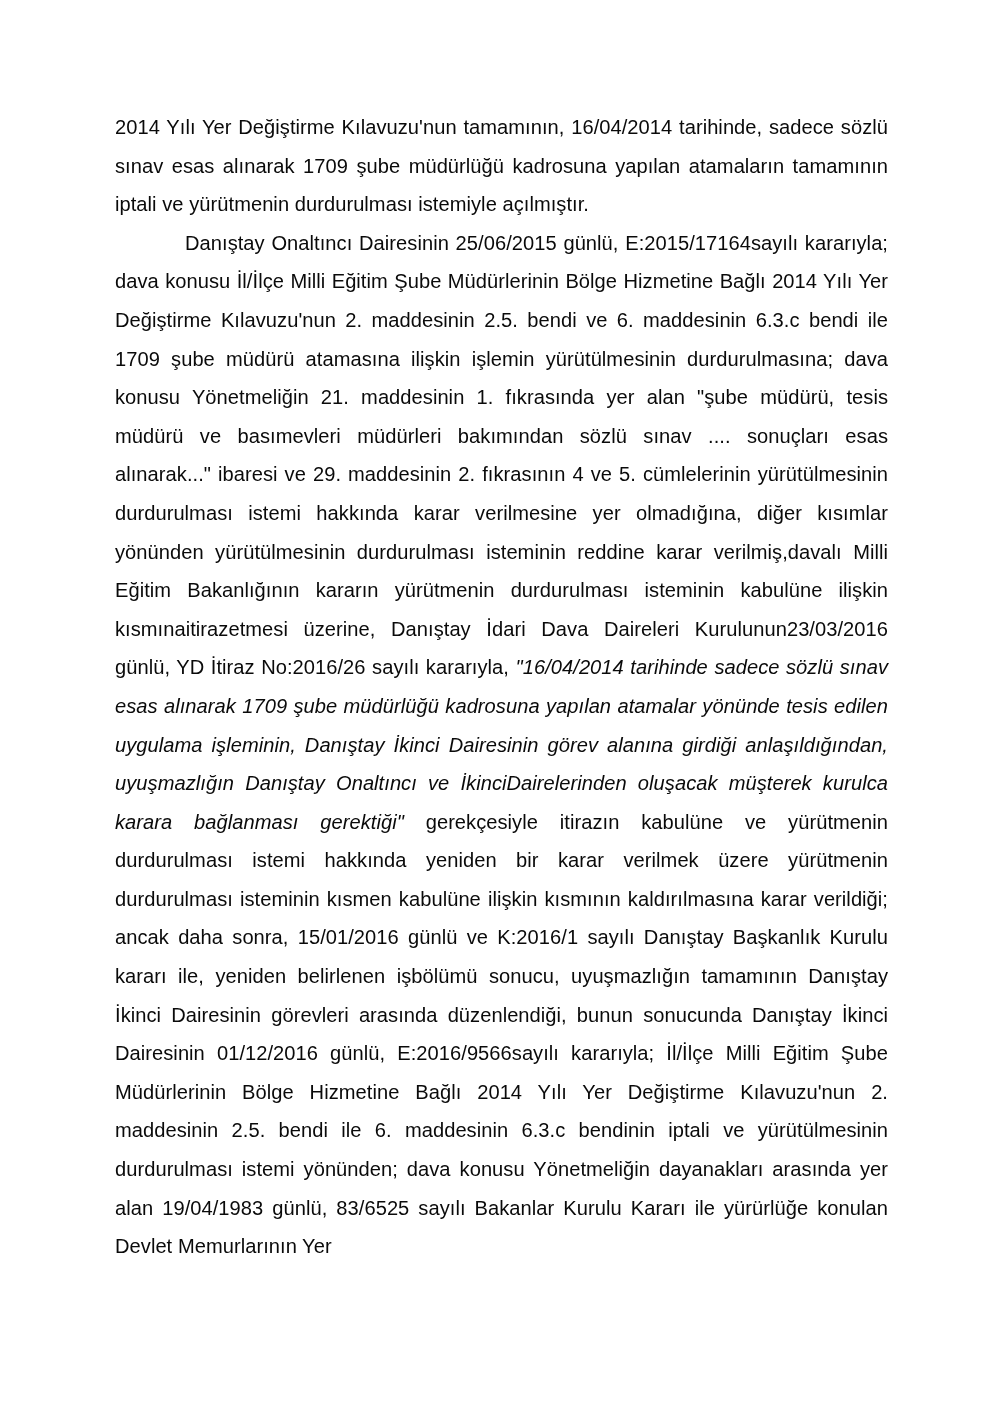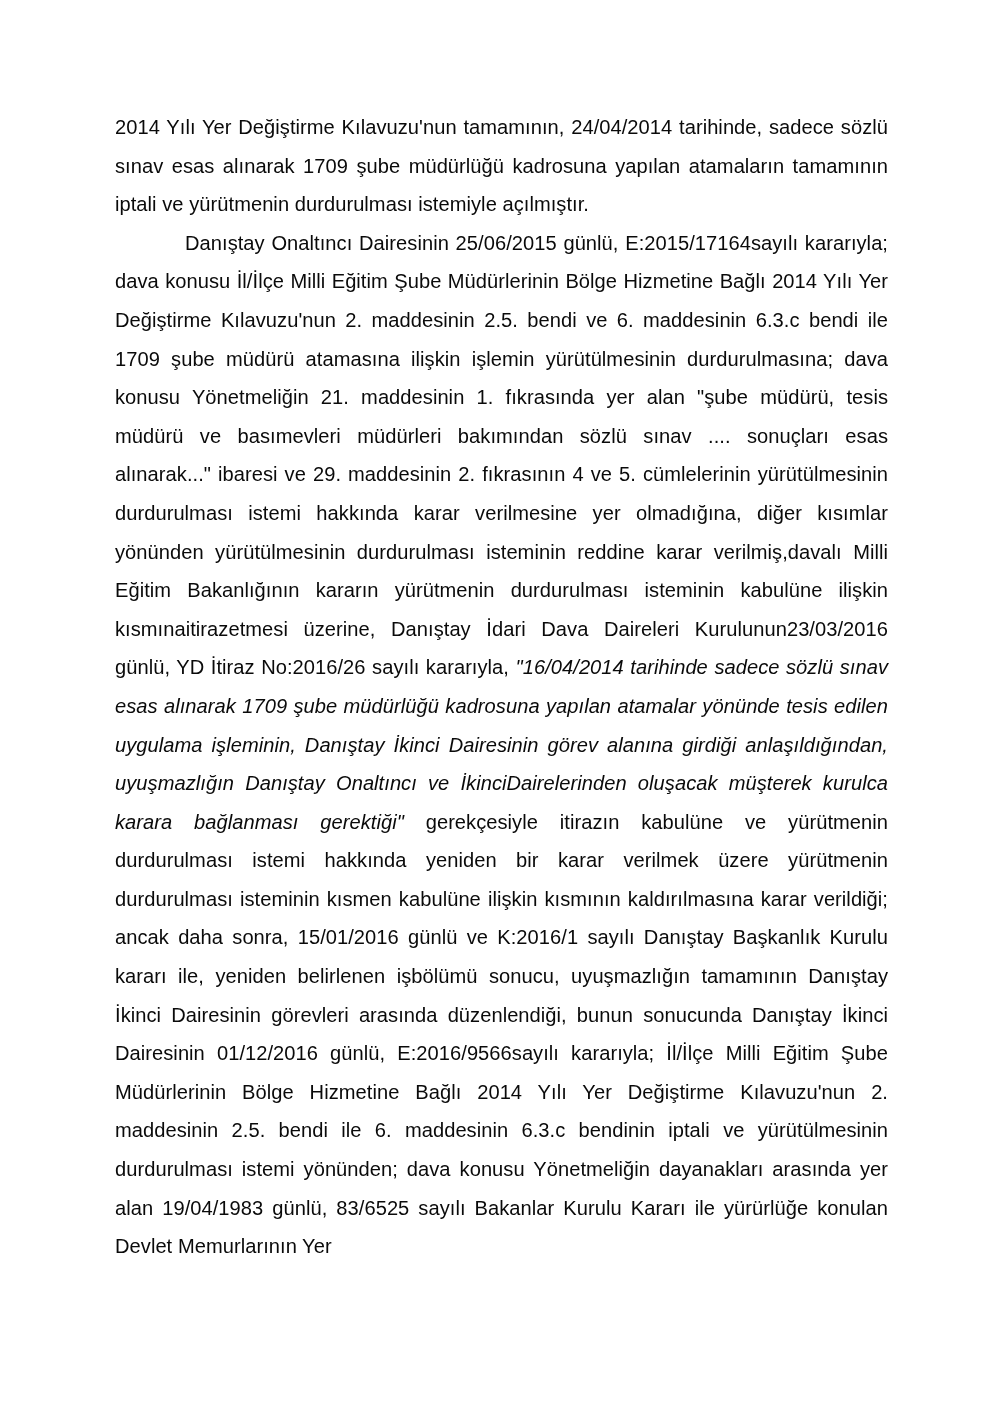--- a/index.html
+++ b/index.html
@@ -43,18 +43,18 @@
   .it {
     font-style: italic;
   }
 </style>
 </head>
 <body>
 
 <div class="page">
   <div class="doc-body">
 
-    <p class="para">2014 Yılı Yer Değiştirme Kılavuzu'nun tamamının, 24/04/2014 tarihinde, sadece sözlü sınav esas alınarak 1709 şube müdürlüğü kadrosuna yapılan atamaların tamamının iptali ve yürütmenin durdurulması istemiyle açılmıştır.</p>
+    <p class="para">2014 Yılı Yer Değiştirme Kılavuzu'nun tamamının, 16/04/2014 tarihinde, sadece sözlü sınav esas alınarak 1709 şube müdürlüğü kadrosuna yapılan atamaların tamamının iptali ve yürütmenin durdurulması istemiyle açılmıştır.</p>
 
     <p class="para indented"><span>Danıştay Onaltıncı Dairesinin 25/06/2015 günlü, E:2015/17164sayılı kararıyla; dava konusu İl/İlçe Milli Eğitim Şube Müdürlerinin Bölge Hizmetine Bağlı 2014 Yılı Yer Değiştirme Kılavuzu'nun 2. maddesinin 2.5. bendi ve 6. maddesinin 6.3.c bendi ile 1709 şube müdürü atamasına ilişkin işlemin yürütülmesinin durdurulmasına; dava konusu Yönetmeliğin 21. maddesinin 1. fıkrasında yer alan "şube müdürü, tesis müdürü ve basımevleri müdürleri bakımından sözlü sınav .... sonuçları esas alınarak..." ibaresi ve 29. maddesinin 2. fıkrasının 4 ve 5. cümlelerinin yürütülmesinin durdurulması istemi hakkında karar verilmesine yer olmadığına, diğer kısımlar yönünden yürütülmesinin durdurulması isteminin reddine karar verilmiş,davalı Milli Eğitim Bakanlığının kararın yürütmenin durdurulması isteminin kabulüne ilişkin kısmınaitirazetmesi üzerine, Danıştay İdari Dava Daireleri Kurulunun23/03/2016 günlü, YD İtiraz No:2016/26 sayılı kararıyla, </span><span class="it">"16/04/2014 tarihinde sadece sözlü sınav esas alınarak 1709 şube müdürlüğü kadrosuna yapılan atamalar yönünde tesis edilen uygulama işleminin, Danıştay İkinci Dairesinin görev alanına girdiği anlaşıldığından, uyuşmazlığın Danıştay Onaltıncı ve İkinciDairelerinden oluşacak müşterek kurulca karara bağlanması gerektiği"</span><span> gerekçesiyle itirazın kabulüne ve yürütmenin durdurulması istemi hakkında yeniden bir karar verilmek üzere yürütmenin durdurulması isteminin kısmen kabulüne ilişkin kısmının kaldırılmasına karar verildiği; ancak daha sonra, 15/01/2016 günlü ve K:2016/1 sayılı Danıştay Başkanlık Kurulu kararı ile, yeniden belirlenen işbölümü sonucu, uyuşmazlığın tamamının Danıştay İkinci Dairesinin görevleri arasında düzenlendiği, bunun sonucunda Danıştay İkinci Dairesinin 01/12/2016 günlü, E:2016/9566sayılı kararıyla; İl/İlçe Milli Eğitim Şube Müdürlerinin Bölge Hizmetine Bağlı 2014 Yılı Yer Değiştirme Kılavuzu'nun 2. maddesinin 2.5. bendi ile 6. maddesinin 6.3.c bendinin iptali ve yürütülmesinin durdurulması istemi yönünden; dava konusu Yönetmeliğin dayanakları arasında yer alan 19/04/1983 günlü, 83/6525 sayılı Bakanlar Kurulu Kararı ile yürürlüğe konulan Devlet Memurlarının Yer</span></p>
 
   </div>
 </div>
 
 </body></html>

